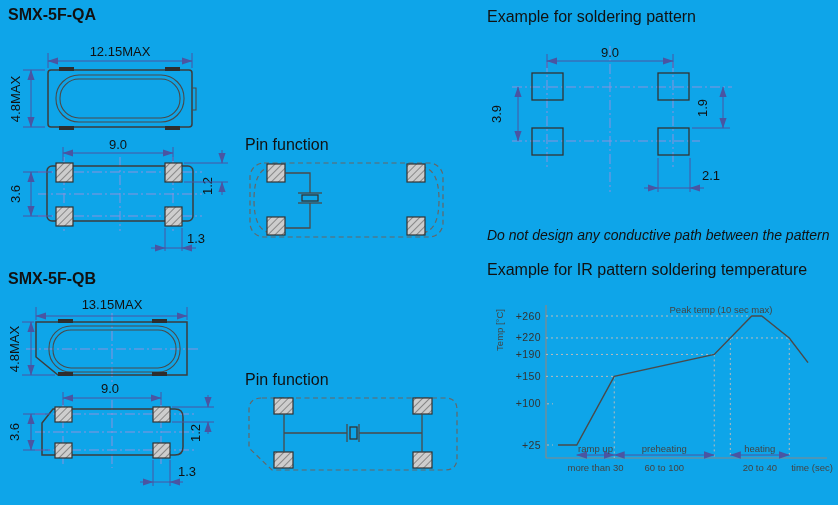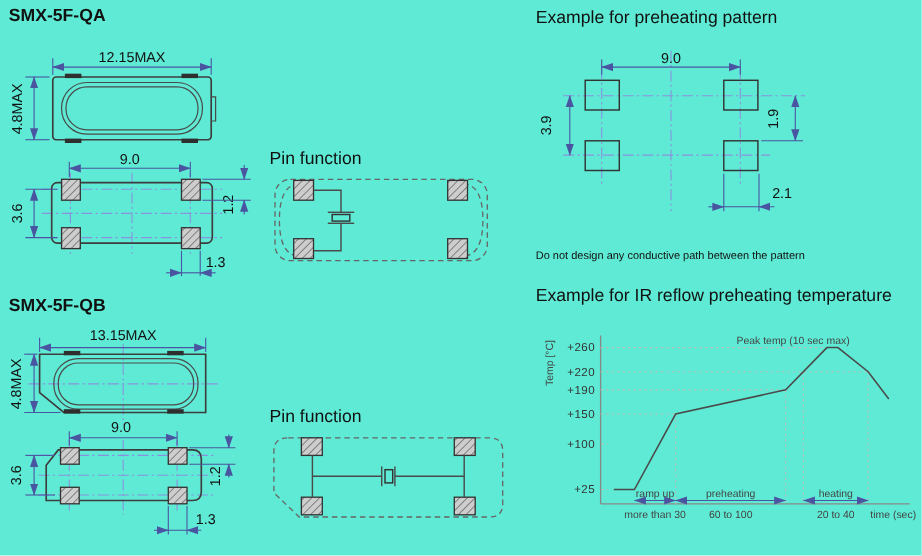--- a/index.html
+++ b/index.html
@@ -1,20 +1,20 @@
 <!DOCTYPE html>
 <html><head>
 <meta charset="utf-8">
 <style>
   html,body{margin:0;padding:0;background:#fff;}
-  #stage{position:relative;width:838px;height:505px;background:#5eead4;overflow:hidden;
+  #stage{position:relative;width:838px;height:505px;background:#0ea5e9;overflow:hidden;
          font-family:"Liberation Sans",sans-serif;color:#111;}
   .hdr{position:absolute;font-size:16px;color:#111;white-space:nowrap;}
   .bold{font-weight:bold;}
-  .italic{font-size:10px;text-align:center;}
+  .italic{font-style:italic;font-size:14px;text-align:center;}
   svg.draw{position:absolute;overflow:visible;}
   svg text{font-family:"Liberation Sans",sans-serif;}
   .dimtxt{font-size:13px;fill:#111;}
   .dim{stroke:#4a55a2;stroke-width:1;fill:none;}
   .cl{stroke:#8a92dd;stroke-width:1;fill:none;stroke-dasharray:10 3 2 3;}
   .out{stroke:#3d3d3d;stroke-width:1.5;fill:none;}
   .thin{stroke:#4a4a4a;stroke-width:1.1;fill:none;}
   .pad{stroke:#333;stroke-width:1.2;}
   .sq{stroke:#333;stroke-width:1.3;fill:none;}
   .tab{fill:#2e2e2e;stroke:none;}
@@ -37,25 +37,25 @@
         <rect width="5" height="5" fill="#cdcdcd"></rect>
         <line x1="0" y1="0" x2="0" y2="5" stroke="#757575" stroke-width="1.6"></line>
       </pattern>
       <marker id="ar" viewBox="0 0 10 8" markerWidth="11" markerHeight="9" refX="9.5" refY="4" orient="auto-start-reverse">
         <path d="M10,4 L0,0.6 L0,7.4 Z" fill="#4a55a2"></path>
       </marker>
     </defs>
   </svg>
 
   <div class="hdr bold" style="left:8px;top:6px">SMX-5F-QA</div>
-  <div class="hdr" style="left:487px;top:8px">Example for preheating pattern</div>
+  <div class="hdr" style="left:487px;top:8px">Example for soldering pattern</div>
   <div class="hdr" style="left:245px;top:136px">Pin function</div>
   <div class="hdr italic" style="left:487px;top:227px">Do not design any conductive path between the pattern</div>
   <div class="hdr bold" style="left:8px;top:270px">SMX-5F-QB</div>
-  <div class="hdr" style="left:487px;top:261px">Example for IR reflow preheating temperature</div>
+  <div class="hdr" style="left:487px;top:261px">Example for IR pattern soldering temperature</div>
   <div class="hdr" style="left:245px;top:371px">Pin function</div>
 
   <svg class="draw" style="left:0;top:30px;width:240px;height:105px" viewBox="0 30 240 105">
     <g>
       <text class="dimtxt" x="120" y="56" text-anchor="middle">12.15MAX</text>
       <line class="dim" x1="48" y1="61" x2="192" y2="61" marker-start="url(#ar)" marker-end="url(#ar)"></line>
       <line class="dim" x1="48" y1="68" x2="48" y2="53"></line>
       <line class="dim" x1="192" y1="68" x2="192" y2="53"></line>
       <text class="dimtxt" x="20" y="99" transform="rotate(-90 20 99)" text-anchor="middle">4.8MAX</text>
       <line class="dim" x1="31" y1="70" x2="31" y2="127" marker-start="url(#ar)" marker-end="url(#ar)"></line>

